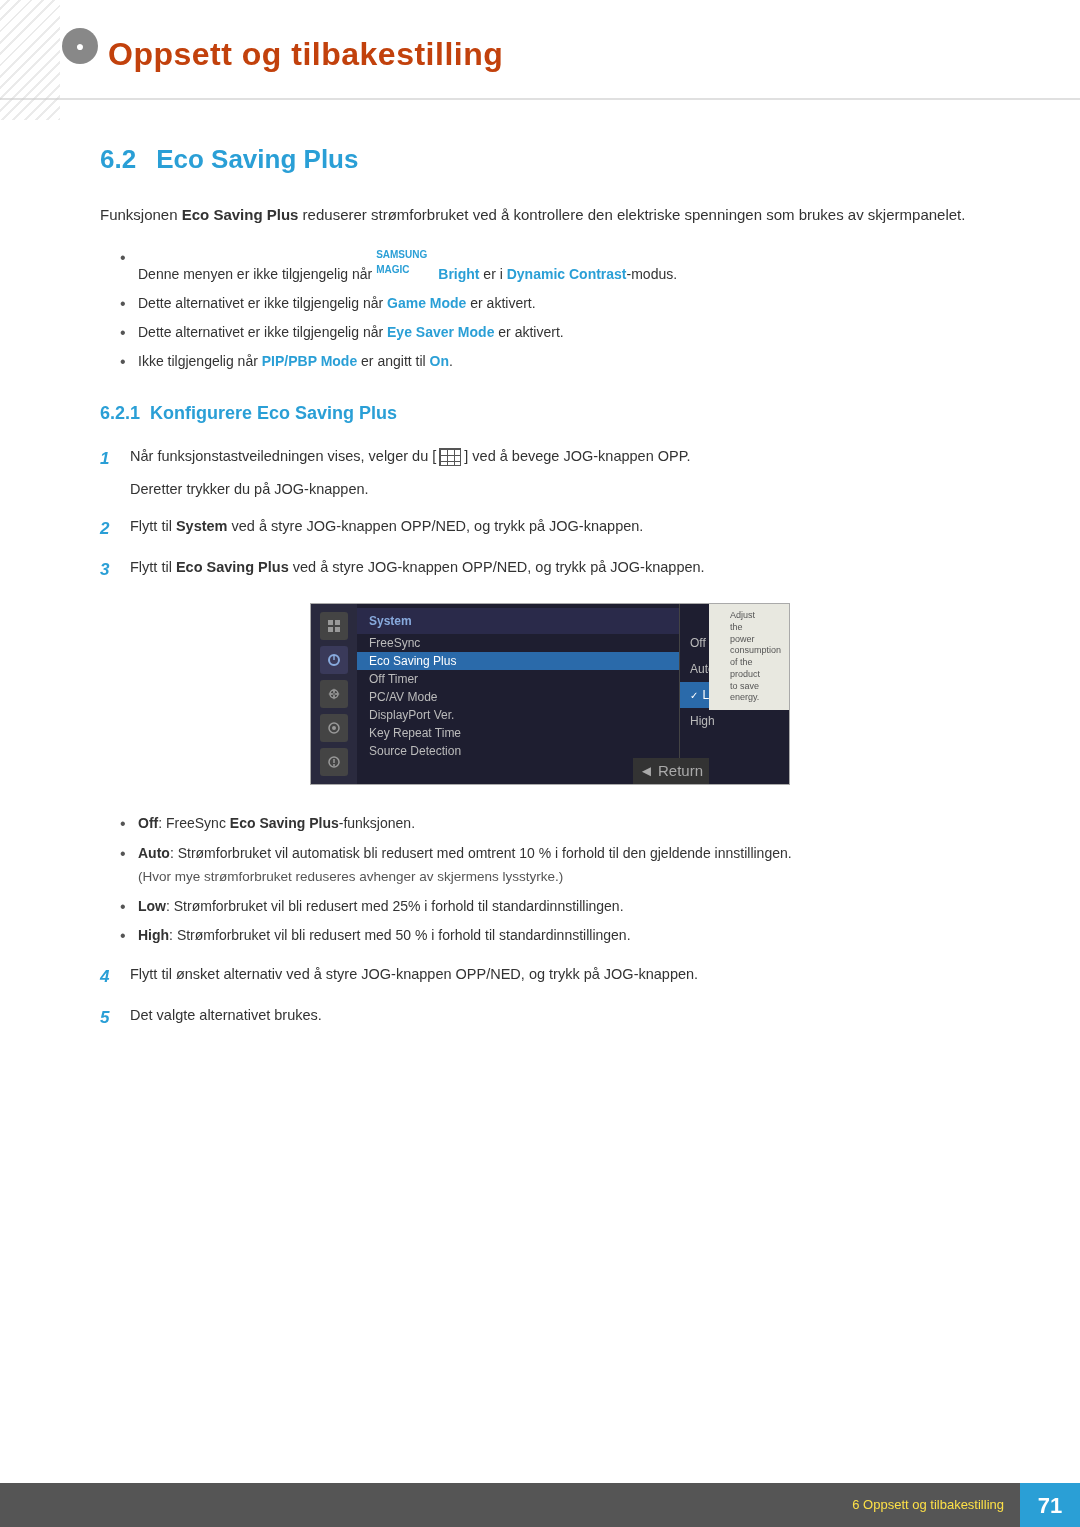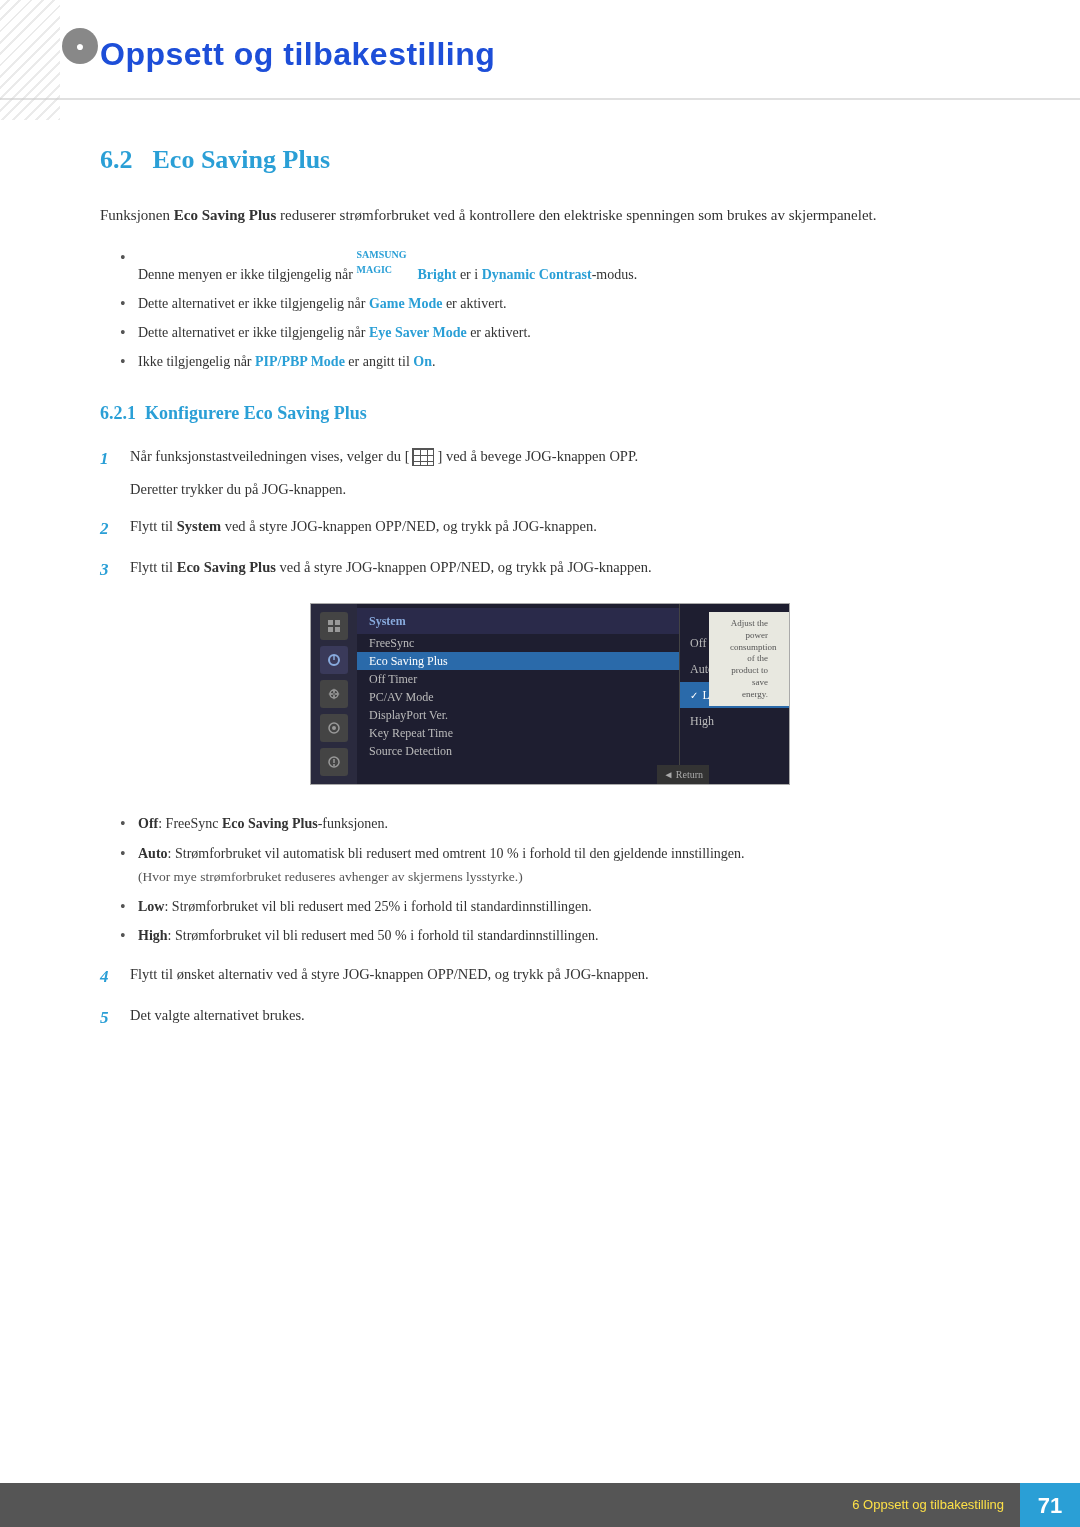--- a/index.html
+++ b/index.html
@@ -33,22 +33,23 @@
 
     
     .page-header {
       padding: 30px 60px 20px 100px;
       border-bottom: 2px solid #e0e0e0;
       margin-bottom: 40px;
     }
     .page-header h1 {
       font-size: 32px;
       font-weight: bold;
-      color: #1d4ed8;
+      color: #c2410c;
       letter-spacing: 0.5px;
+      margin-left: 8px;
     }
 
     
     .chapter-circle {
       position: absolute;
       top: 28px;
       left: 62px;
       width: 36px;
       height: 36px;
       background: #888;
@@ -57,21 +58,20 @@
       align-items: center;
       justify-content: center;
       color: #fff;
       font-size: 14px;
       font-weight: bold;
     }
 
     
     .content {
       padding: 0 80px 100px 100px;
-      font-family: Liberation Serif, serif;
     }
 
     
     .section-title {
       font-size: 26px;
       font-weight: bold;
       color: #2a9fd6;
       margin-bottom: 24px;
     }
     .section-number {
@@ -220,36 +220,35 @@
       align-items: center;
       gap: 4px;
     }
     .monitor-submenu-item.active::before {
       content: '✓';
       font-size: 10px;
     }
     .monitor-hint {
       position: absolute;
       right: 0;
-      top: 8px;
+      top: 0;
       width: 80px;
       background: #e8e8e0;
       padding: 6px 21px;
       font-size: 9px;
       color: #555;
       line-height: 1.3;
-      text-align: right;
     }
     .monitor-return {
       position: absolute;
       bottom: 0;
       right: 80px;
       background: #333;
       color: #aaa;
-      font-size: 10px;
+      font-size: 15px;
       padding: 2px 6px;
     }
 
     
     .options-list {
       list-style: none;
       margin: 10px 0 16px 20px;
     }
     .options-list li {
       position: relative;

